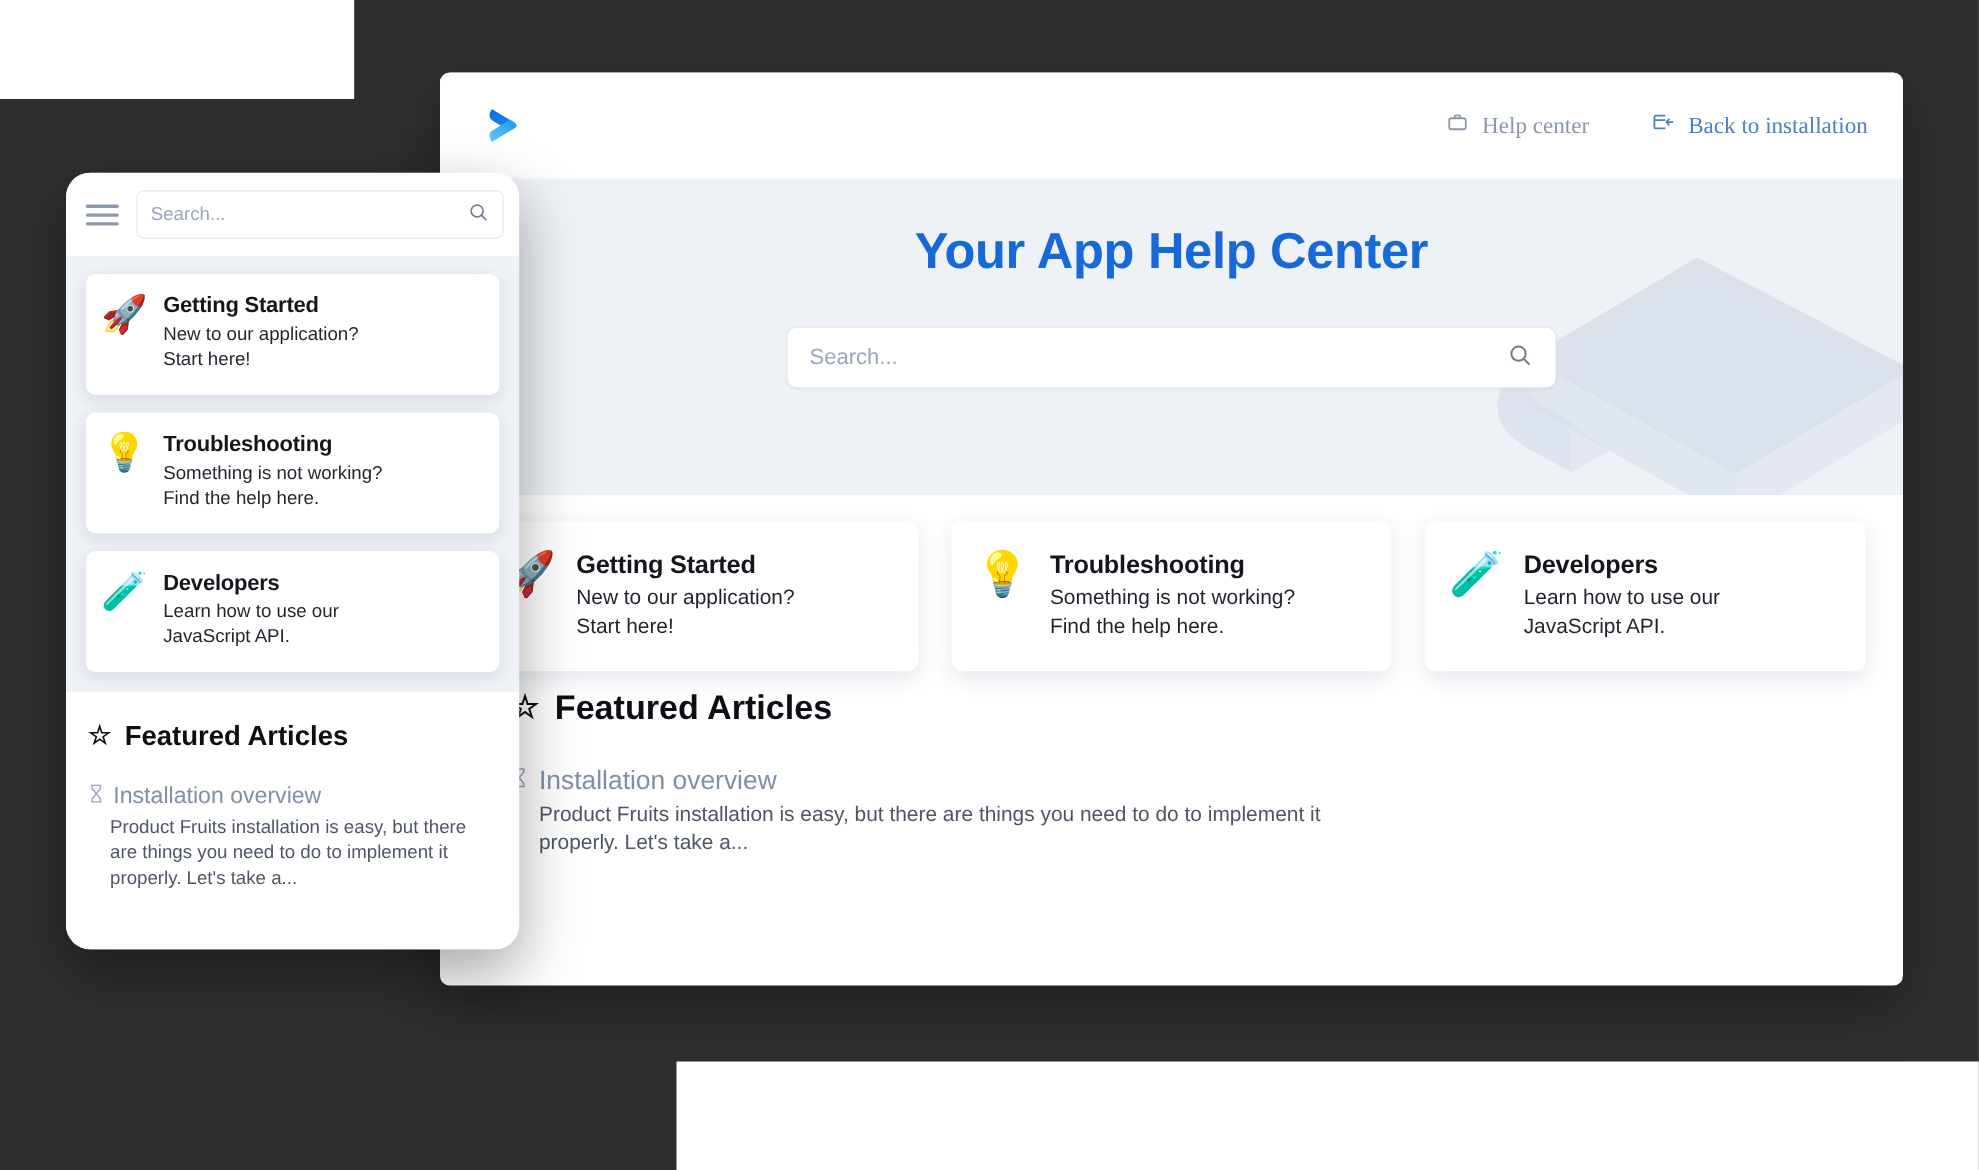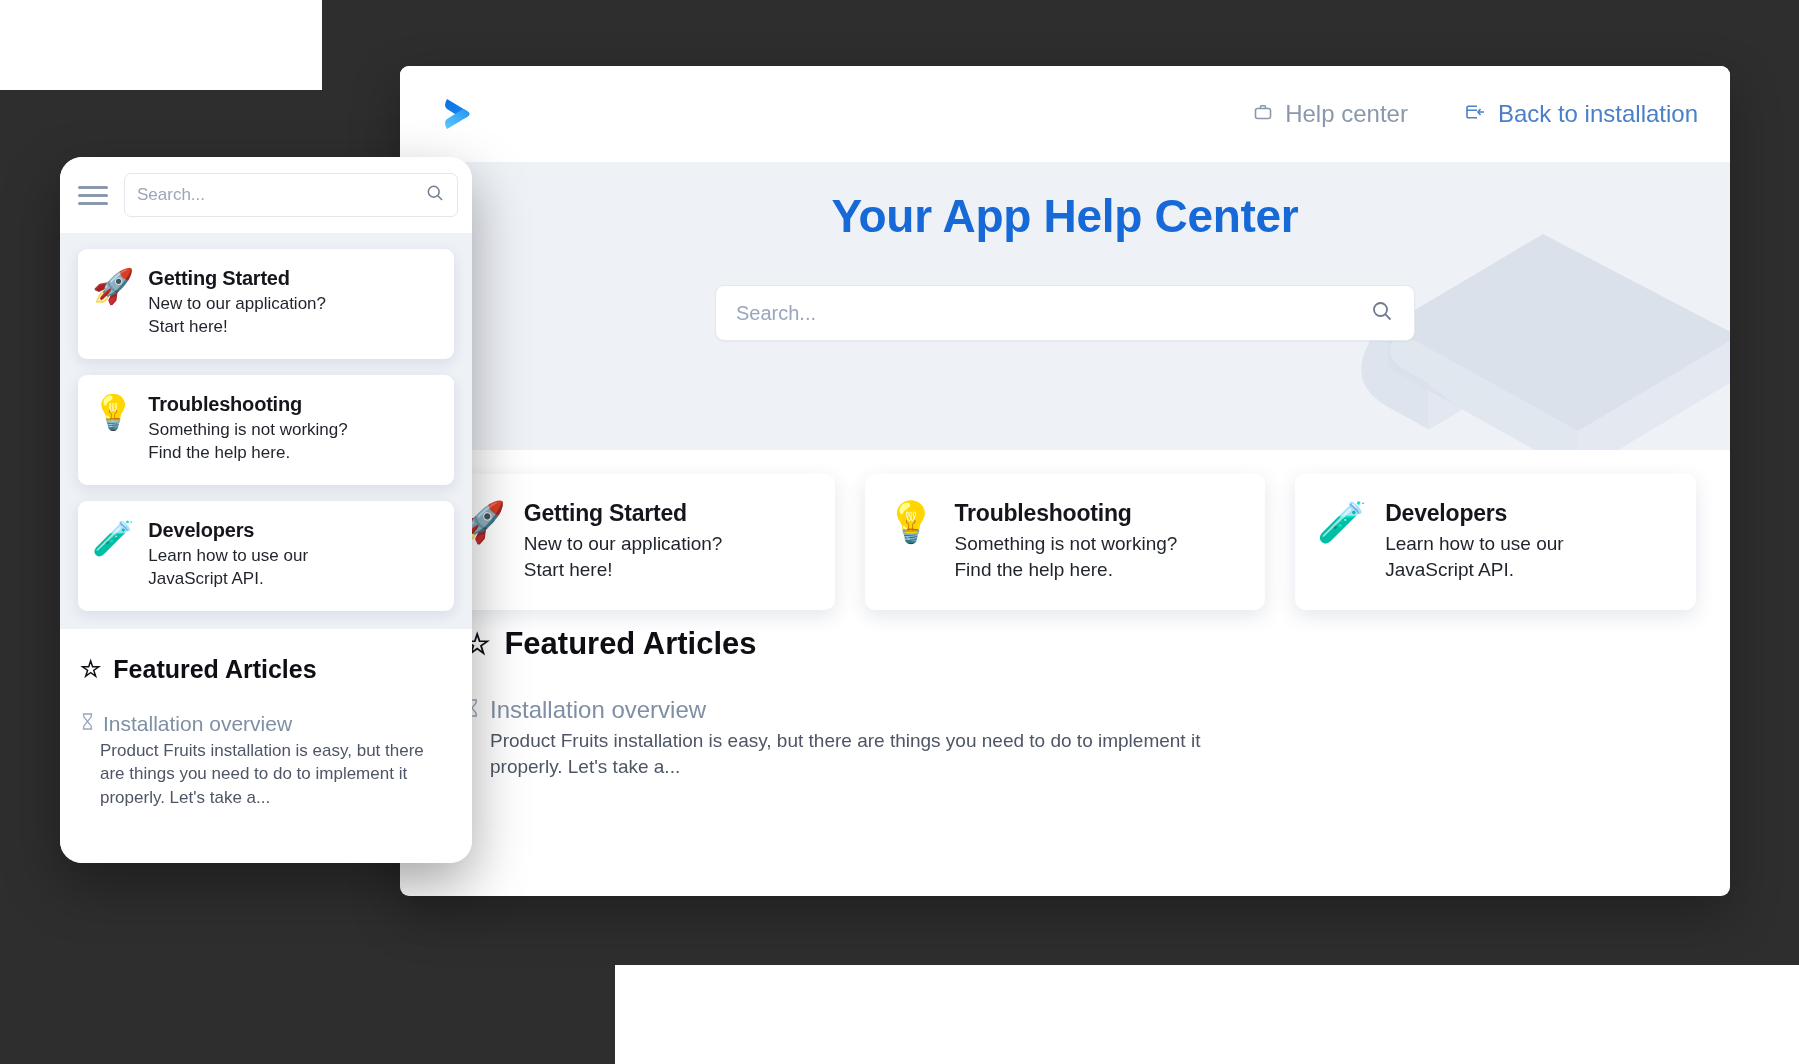--- a/index.html
+++ b/index.html
@@ -52,23 +52,24 @@
     margin-left: auto;
     display: flex;
     align-items: center;
     gap: 56px;
   }
   .hdr-link {
     display: flex;
     align-items: center;
     gap: 12px;
     color: #8b98ac;
-    font-size: 24px;
+    font-size: 21px;
     cursor: pointer;
     white-space: nowrap;
+    font-family: Liberation Serif, serif;
   }
   .hdr-link.accent { color: #4a7fc9; }
   .hdr-link svg { flex: 0 0 auto; }
 
   
   #desktop-hero {
     position: relative;
     background: #eef1f6;
     height: 288px;
     overflow: hidden;
@@ -77,21 +78,21 @@
     position: absolute;
     right: -28px;
     top: 24px;
     opacity: 1;
     pointer-events: none;
   }
   #hero-inner {
     position: relative;
     z-index: 2;
     text-align: center;
-    padding-top: 27px;
+    padding-top: 39px;
   }
   #hero-title {
     color: #1669d6;
     font-size: 46px;
     font-weight: bold;
     letter-spacing: -0.3px;
   }
   #hero-search-wrap {
     margin: 42px auto 0;
     width: 700px;

